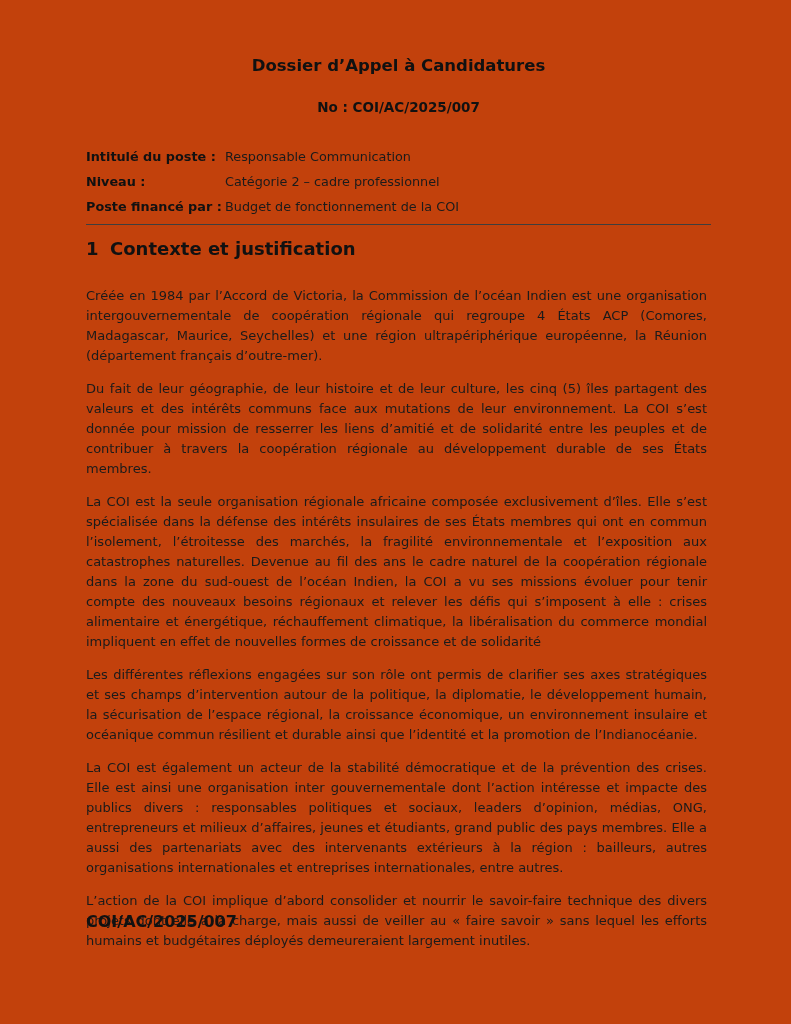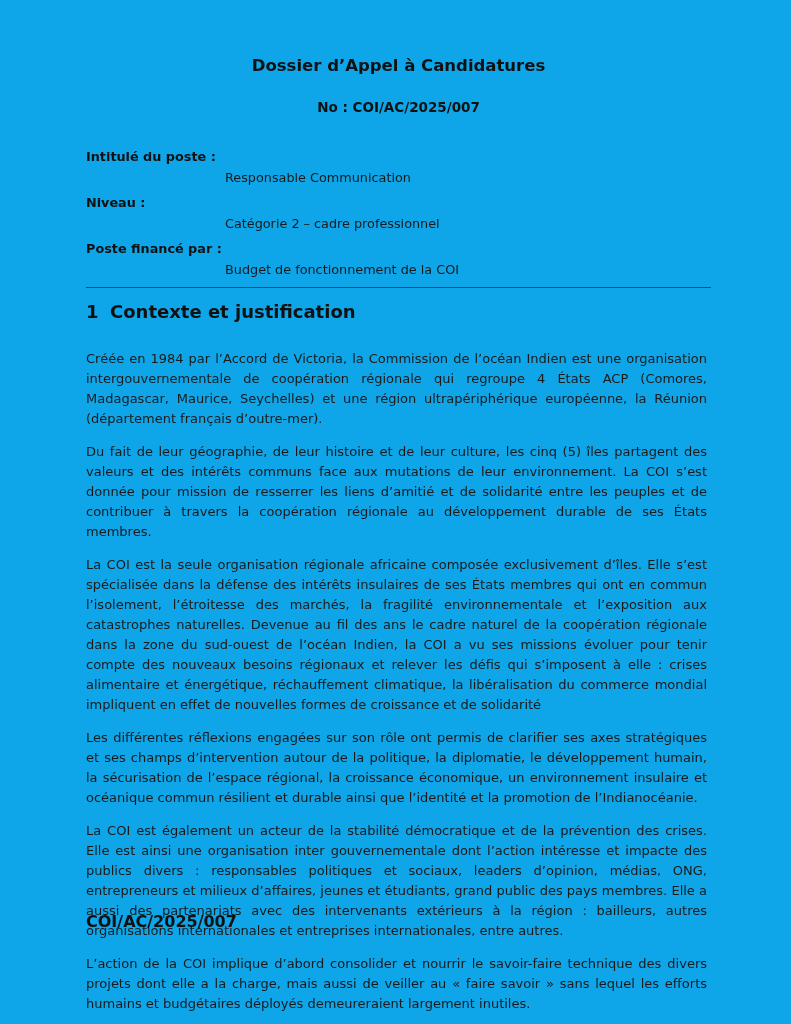--- a/index.html
+++ b/index.html
@@ -2,21 +2,21 @@
 <html lang="fr"><head>
 <meta charset="utf-8">
 <style>
   html, body { margin: 0; padding: 0; background: #ffffff; }
 
   .page {
     width: 791px;
     height: 1024px;
     box-sizing: border-box;
     position: relative;
-    background: #0ea5e9;
+    background: #c2410c;
     padding: 56px 80px 0 86px;
     font-family: "DejaVu Sans", "Liberation Sans", sans-serif;
     color: #1b1b1b;
     overflow: hidden;
   }
 
   .doc-title {
     margin: 0;
     font-size: 16.5px;
     font-weight: bold;
@@ -43,21 +43,21 @@
     margin-bottom: 8px;
     line-height: 17px;
   }
 
   .info-label {
     flex: 0 0 139px;
     font-weight: bold;
     color: #111111;
   }
 
-  .info-value { flex: 1; margin-top: 21px; }
+  .info-value { flex: 1; }
 
   .rule {
     border: none;
     border-top: 1.6px solid #3e3e3e;
     margin: 9px 0 0 0;
   }
 
   .section-heading {
     margin: 13px 0 27px 0;
     font-size: 18px;

